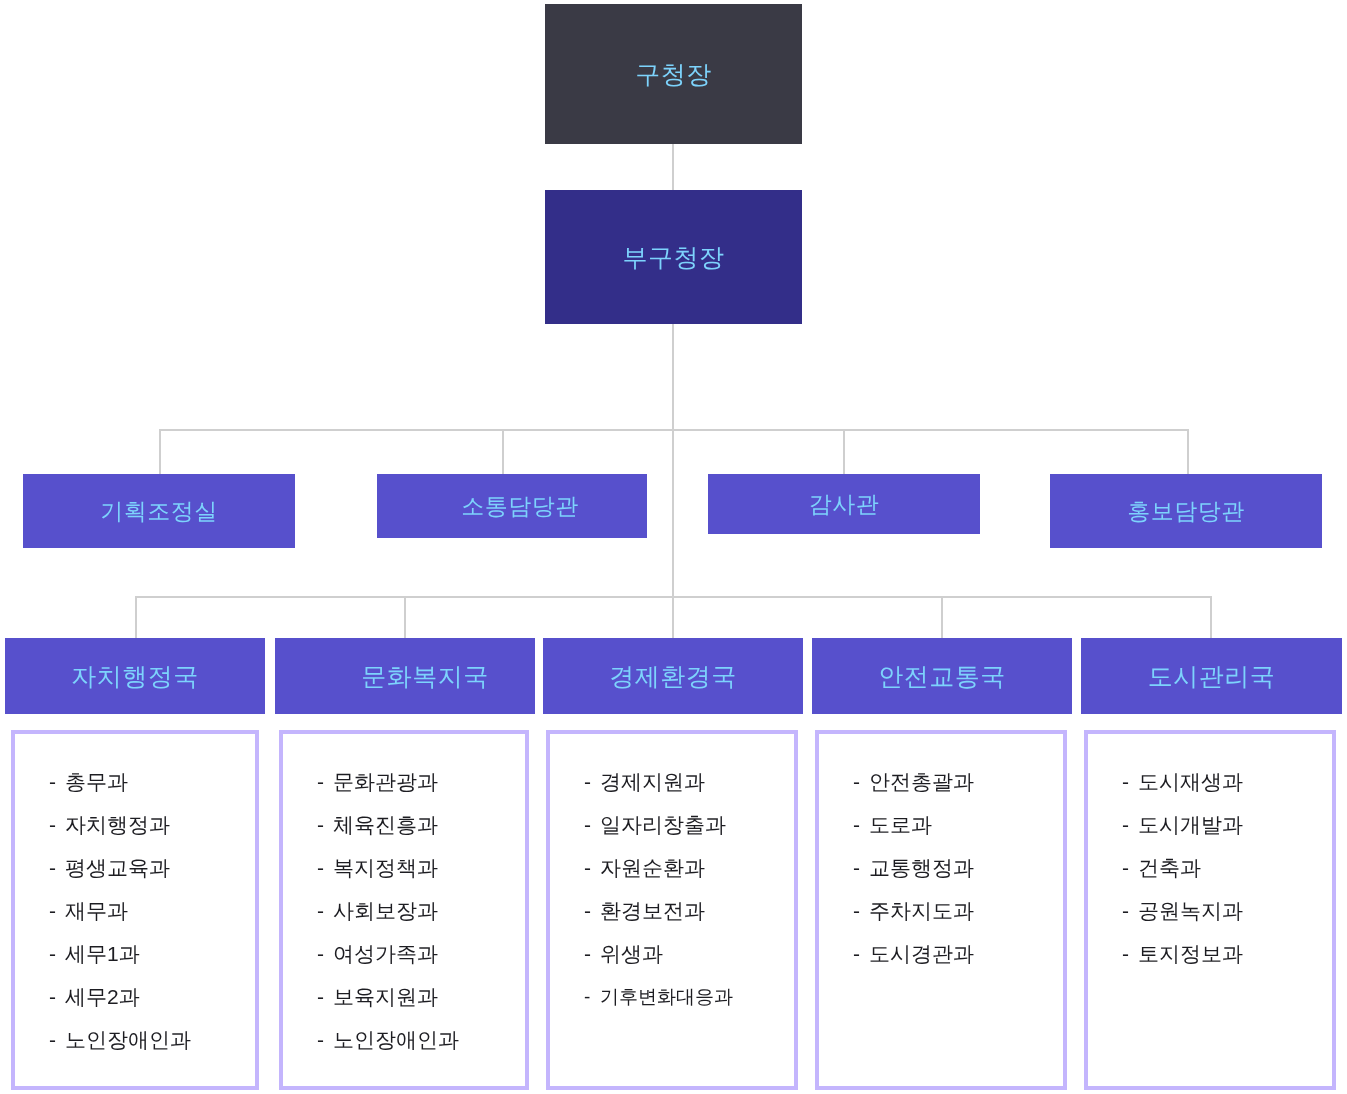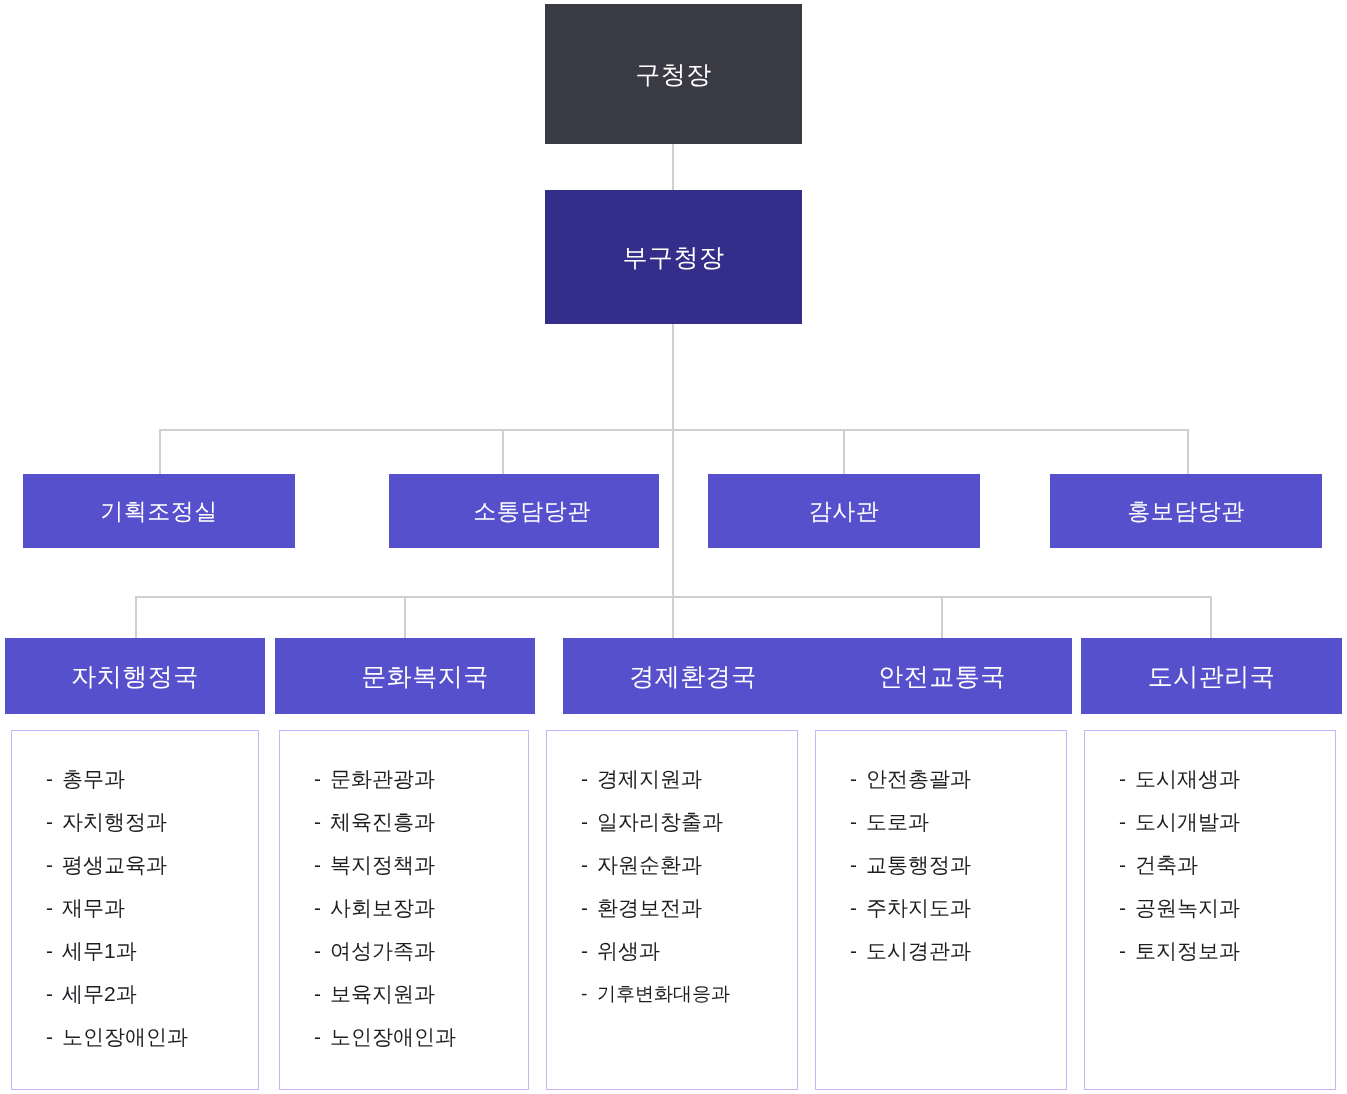--- a/index.html
+++ b/index.html
@@ -30,21 +30,21 @@
     height: 2px;
     background: #cfcfcf;
   }
 
   
   .node {
     position: absolute;
     display: flex;
     align-items: center;
     justify-content: center;
-    color: #ffffff;
+    color: #7dd3fc;
     letter-spacing: 0.5px;
     box-sizing: border-box;
     text-align: center;
   }
   .node.head {
     background: #3a3a45;
     font-size: 25px;
   }
   .node.deputy {
     background: #332e89;
@@ -55,21 +55,21 @@
     font-size: 23px;
   }
   .node.bureau {
     background: #5750cc;
     font-size: 25px;
   }
 
   
   .dept-panel {
     position: absolute;
-    border: 1px solid #c4b5fd;
+    border: 4px solid #c4b5fd;
     background: #ffffff;
     box-sizing: border-box;
     padding: 26px 0 13px 0;
   }
   .dept-list {
     list-style: none;
     margin: 0;
     padding: 0 0 0 34px;
   }
   .dept-item {
@@ -113,37 +113,37 @@
     <span>구청장</span>
   </div>
 
   <div class="node deputy" style="left:545px; top:190px; width:257px; height:134px;">
     <span>부구청장</span>
   </div>
 
   <div class="node office" style="left:23px; top:474px; width:272px; height:74px;text-align:center;">
     <span>기획조정실</span>
   </div>
-  <div class="node office" style="left:389px; top:474px; width:270px; height:74px;padding-left:16px;">
+  <div class="node office" style="left:377px; top:474px; width:270px; height:64px;padding-left:16px;">
     <span>소통담당관</span>
   </div>
-  <div class="node office" style="left:708px; top:474px; width:272px; height:74px;">
+  <div class="node office" style="left:708px; top:474px; width:272px; height:60px;">
     <span>감사관</span>
   </div>
   <div class="node office" style="left:1050px; top:474px; width:272px; height:74px;">
     <span>홍보담당관</span>
   </div>
 
   <div class="node bureau" style="left:5px; top:638px; width:260px; height:76px;">
     <span>자치행정국</span>
   </div>
   <div class="node bureau" style="left:275px; top:638px; width:260px; height:76px;padding-left:40px;">
     <span>문화복지국</span>
   </div>
-  <div class="node bureau" style="left:543px; top:638px; width:260px; height:76px;margin-left:20px;">
+  <div class="node bureau" style="left:543px; top:638px; width:260px; height:76px;">
     <span>경제환경국</span>
   </div>
   <div class="node bureau" style="left:812px; top:638px; width:260px; height:76px;">
     <span>안전교통국</span>
   </div>
   <div class="node bureau" style="left:1081px; top:638px; width:261px; height:76px;">
     <span>도시관리국</span>
   </div>
 
   <div class="dept-panel" style="left:11px; top:730px; width:248px; height:360px;">

